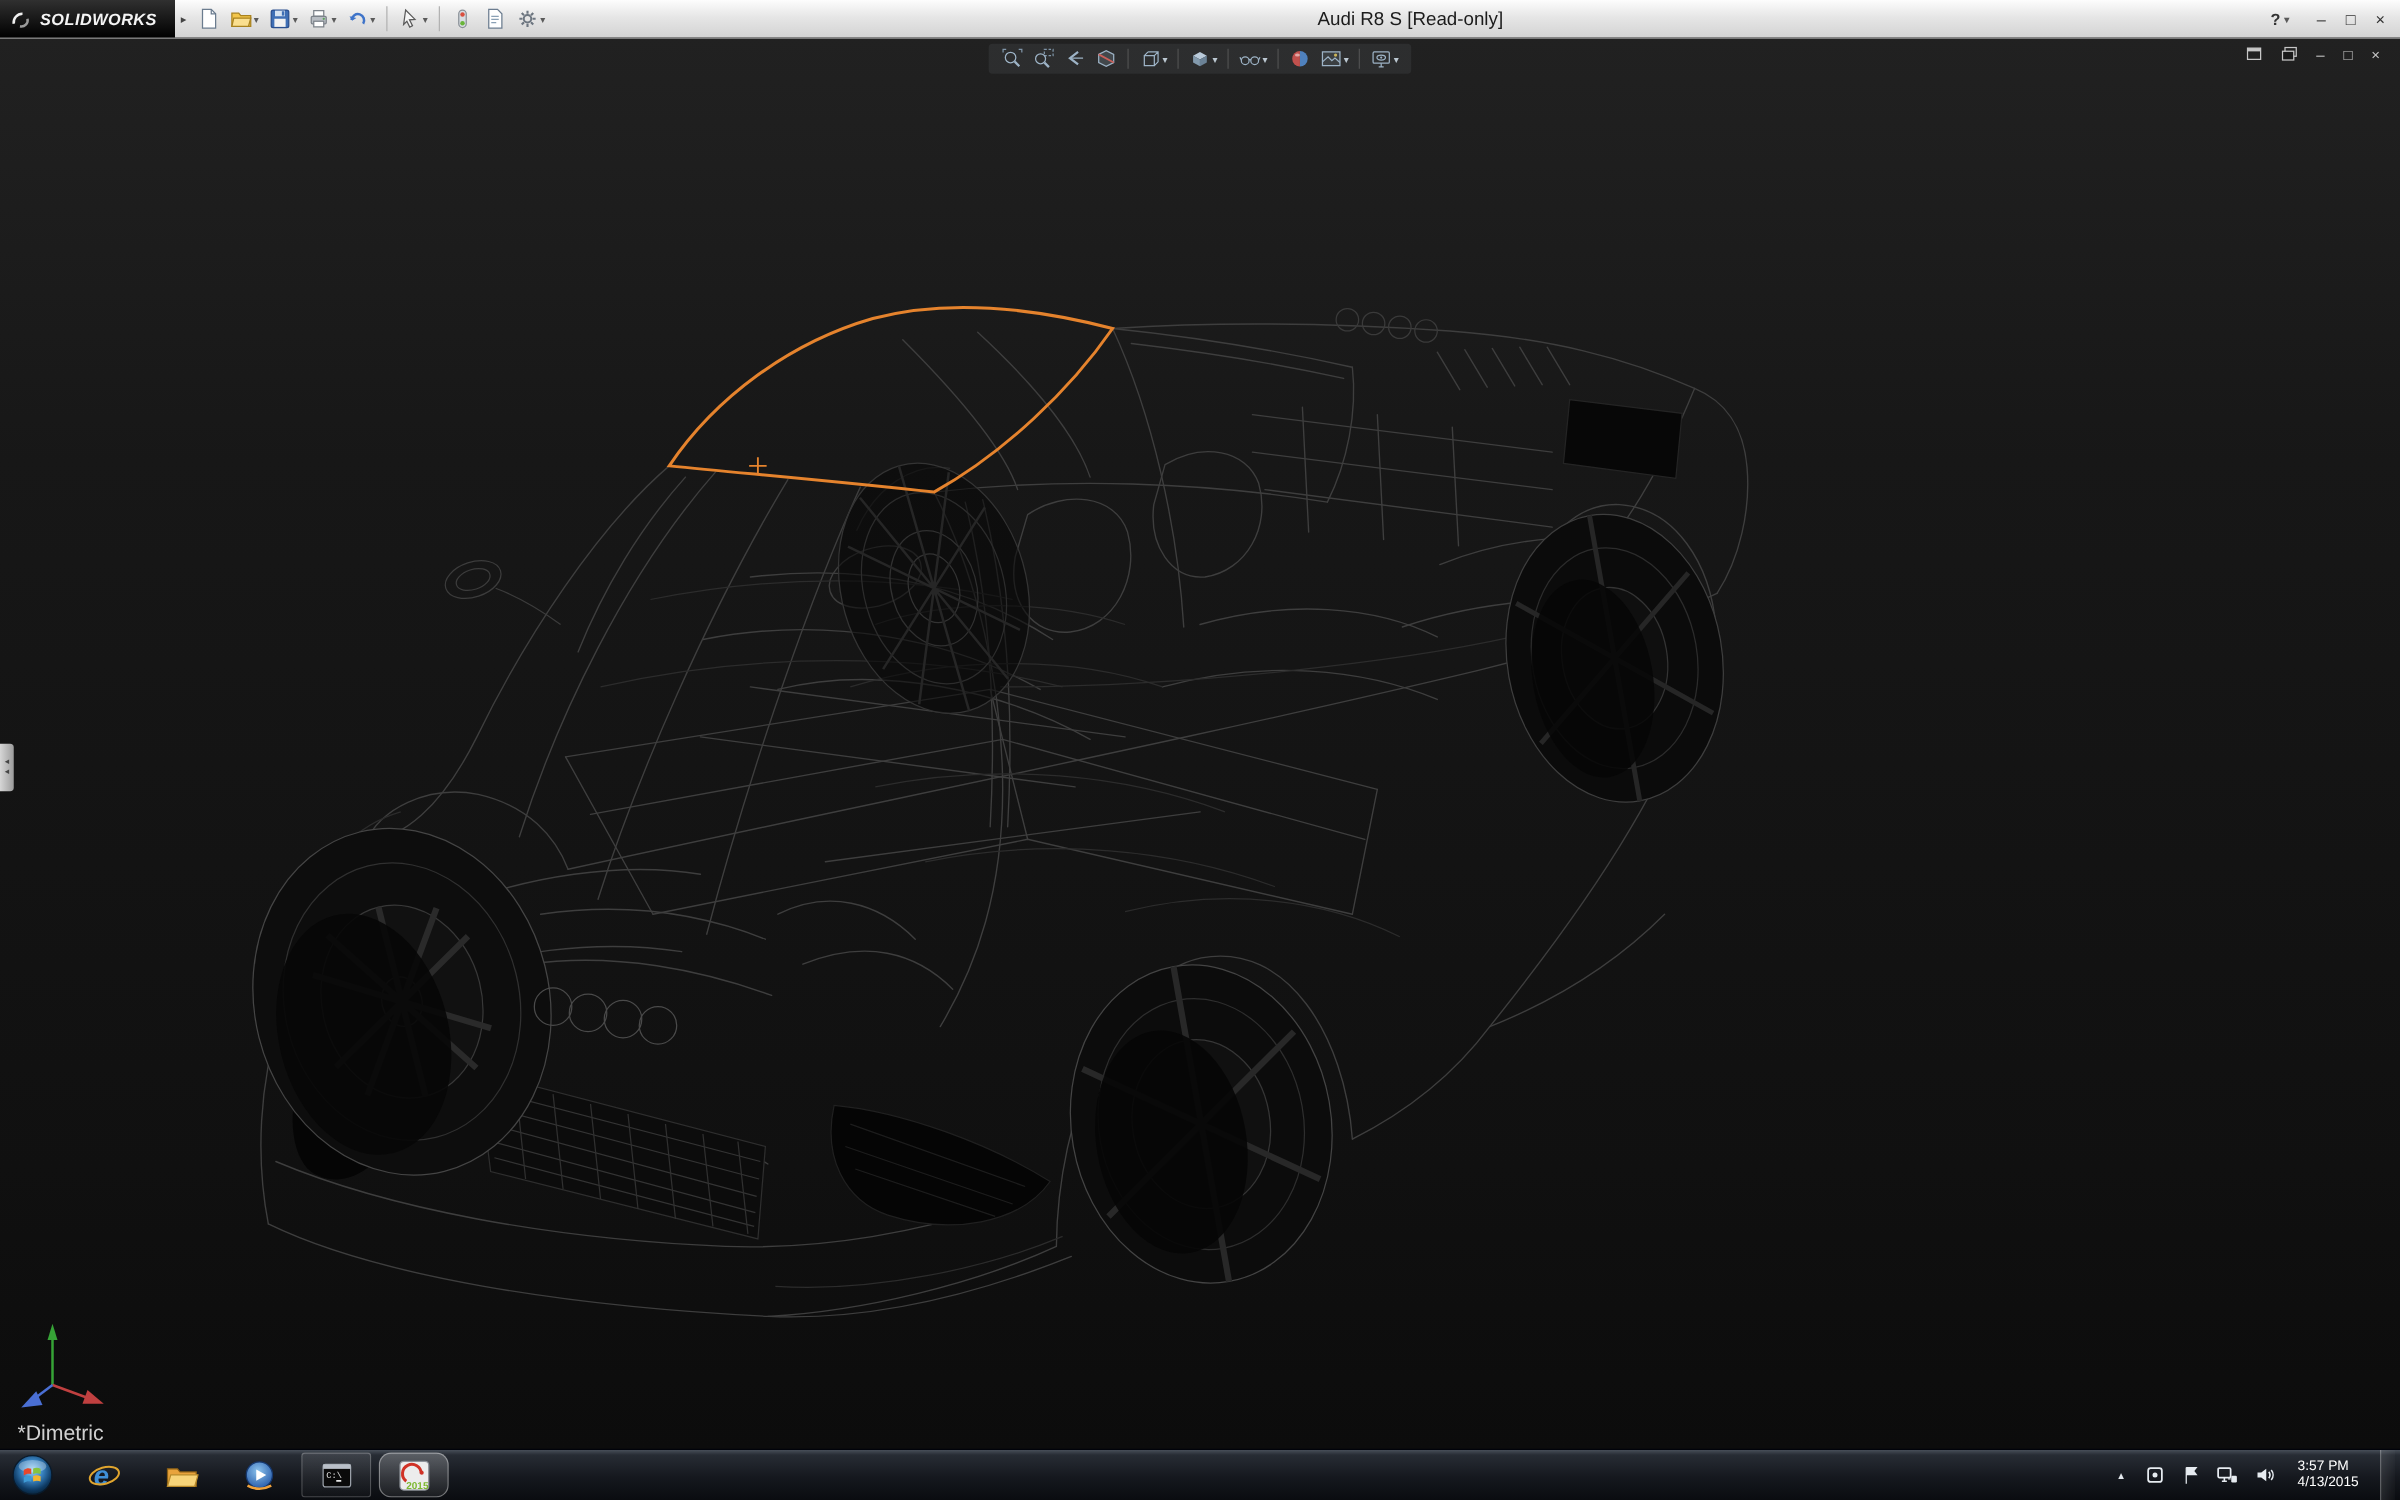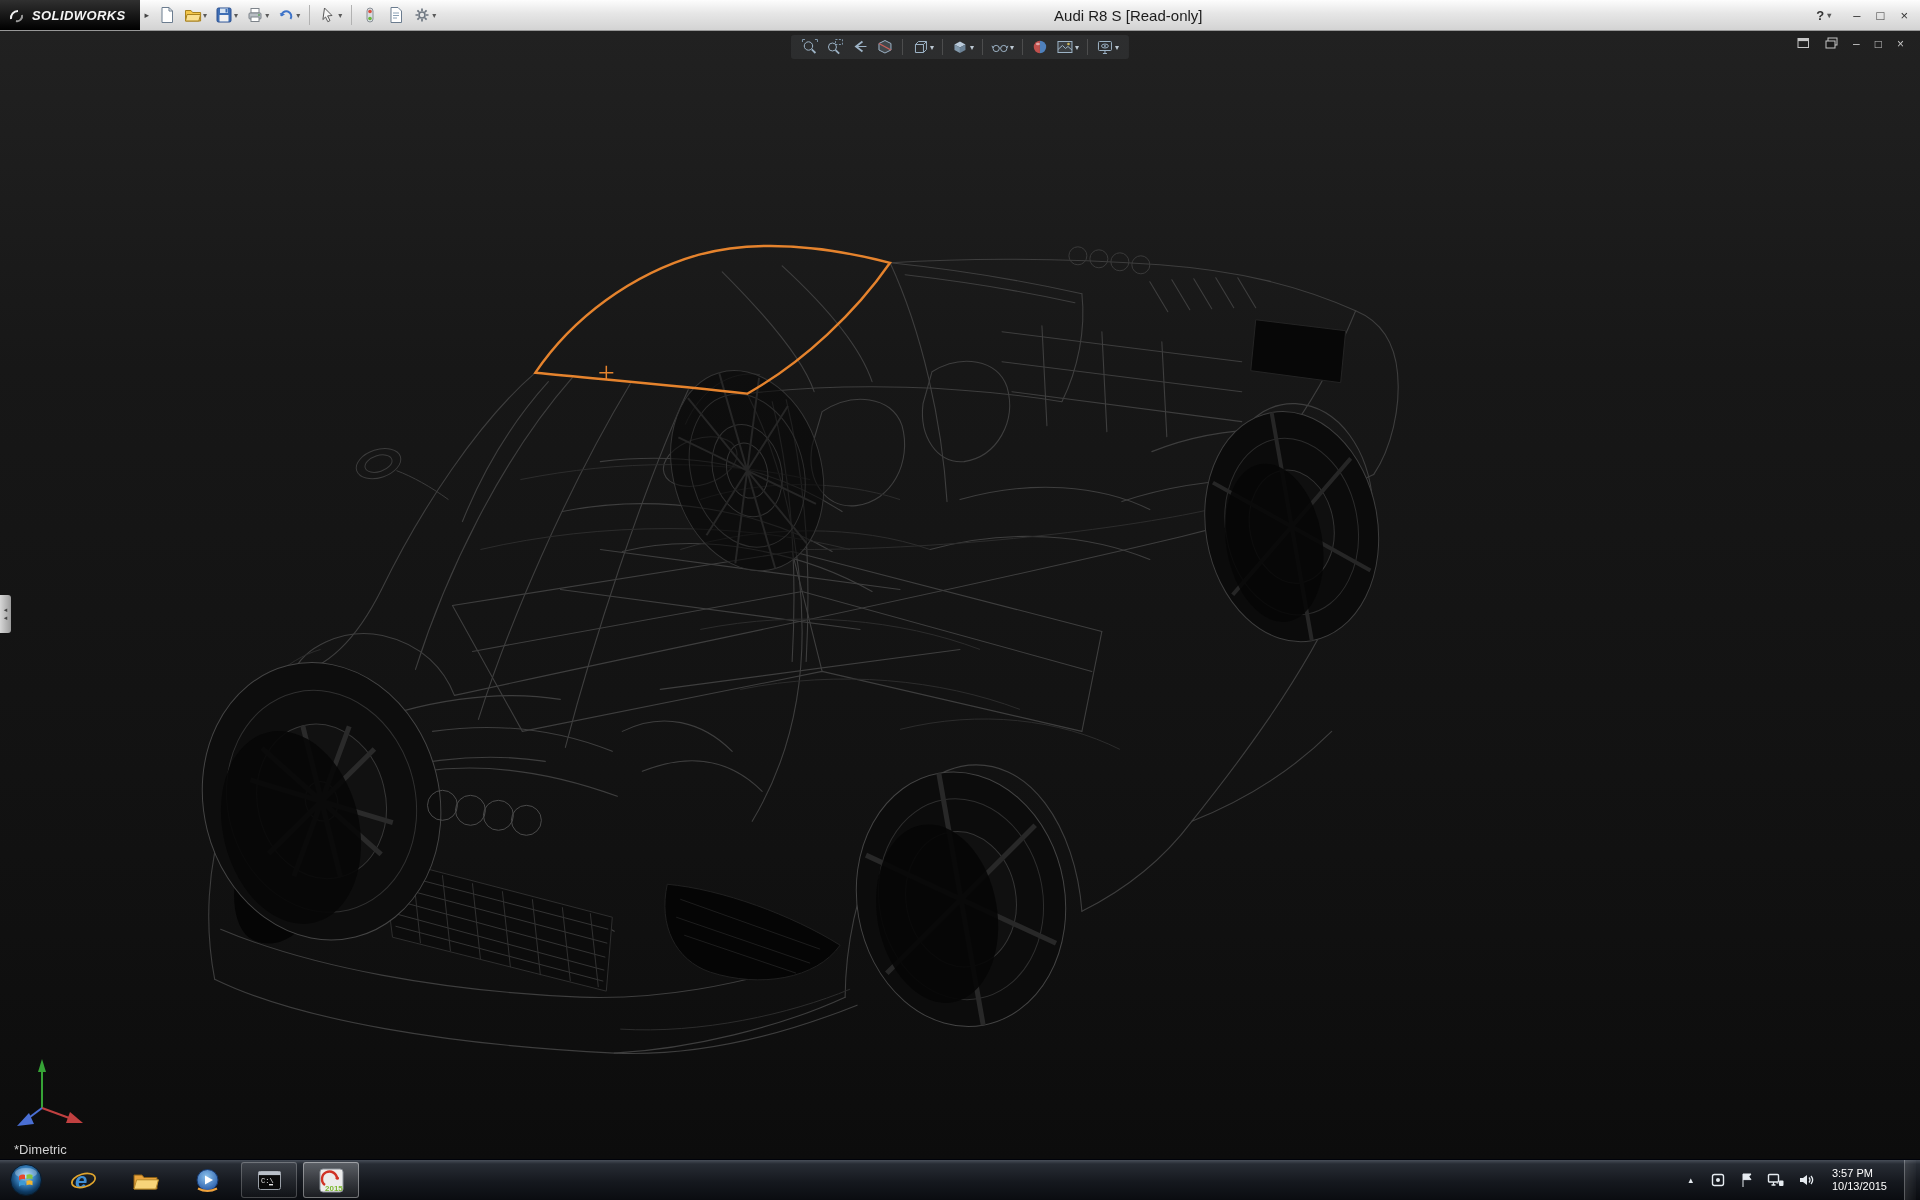--- a/index.html
+++ b/index.html
@@ -36,38 +36,38 @@
     border-radius:3px;padding:2px 7px;z-index:10;}
   .hud-btn{display:flex;align-items:center;padding:1px 3px;border-radius:2px;cursor:pointer;}
   .hud-btn svg{display:block;}
   .hud-dd{font-size:8px;color:#bcc8d2;margin-left:1px;}
   .hud-sep{width:1px;height:16px;background:rgba(255,255,255,0.16);margin:0 4px;}
 
   .doc-controls{position:absolute;top:7px;right:16px;display:flex;gap:15px;
     align-items:center;color:#c6c6c6;font-size:12px;z-index:10;}
   .doc-controls .dc{cursor:pointer;line-height:1;}
 
-  .orientation-label{position:absolute;left:14px;bottom:3px;color:#d0d0d0;font-size:13px;}
+  .orientation-label{position:absolute;left:14px;bottom:3px;color:#d0d0d0;font-size:17px;}
   .triad{position:absolute;left:8px;bottom:24px;}
   .side-tab{position:absolute;left:0;top:565px;width:11px;height:38px;
     background:linear-gradient(90deg,#d6d6d6,#9b9b9b);border-radius:0 3px 3px 0;
     display:flex;flex-direction:column;align-items:center;justify-content:center;
     color:#454545;font-size:7px;line-height:8px;cursor:pointer;z-index:10;}
 
   
   .taskbar{position:absolute;left:0;bottom:0;width:1920px;height:40px;
     background:linear-gradient(180deg,#474e58 0%,#272c34 10%,#15181e 55%,#0a0c10 100%);
     border-top:1px solid #01030a;display:flex;align-items:center;z-index:30;}
   .start-btn{width:52px;height:40px;display:flex;align-items:center;justify-content:center;cursor:pointer;}
   .app-btn{width:56px;height:36px;display:flex;align-items:center;justify-content:center;
     margin:2px 3px;border-radius:3px;cursor:pointer;position:relative;}
   .app-btn.running{box-shadow:inset 0 0 0 1px rgba(255,255,255,0.22);
     background:linear-gradient(rgba(255,255,255,0.10),rgba(255,255,255,0.02));}
   .app-btn.active{box-shadow:inset 0 0 0 1px rgba(255,255,255,0.38);
-    background:linear-gradient(rgba(255,255,255,0.24),rgba(255,255,255,0.06));}
+    background:linear-gradient(rgba(255,255,255,0.24),rgba(255,255,255,0.06));border-radius:10px;}
   .tray{margin-left:auto;display:flex;align-items:center;gap:13px;height:40px;padding-right:4px;}
   .tray-chevron{color:#e4e9ee;font-size:9px;cursor:pointer;padding:4px;}
   .tray-icon{cursor:pointer;display:flex;}
   .clock{color:#fff;font-size:11px;line-height:13px;text-align:left;cursor:pointer;padding:0 4px;}
   .show-desktop{width:11px;height:40px;border-left:1px solid rgba(255,255,255,0.30);
     background:linear-gradient(90deg,rgba(255,255,255,0.10),rgba(255,255,255,0.02));cursor:pointer;}
 </style>
 </head>
 <body>
 
@@ -498,17 +498,17 @@
       </svg>
     </span>
     <span class="tray-icon">
       <svg width="17" height="16" viewBox="0 0 17 16">
         <path d="M2,6 H5 L9,3 V13 L5,10 H2 Z" fill="#e6ebf0"></path>
         <path d="M11,5.5 A4,4 0 0 1 11,10.5 M13,4 A6.3,6.3 0 0 1 13,12" fill="none" stroke="#e6ebf0" stroke-width="1.3"></path>
       </svg>
     </span>
     <div class="clock">
       <div>3:57 PM</div>
-      <div>10/13/2015</div>
+      <div>4/13/2015</div>
     </div>
     <div class="show-desktop"></div>
   </div>
 </div>
 
 </body></html>

